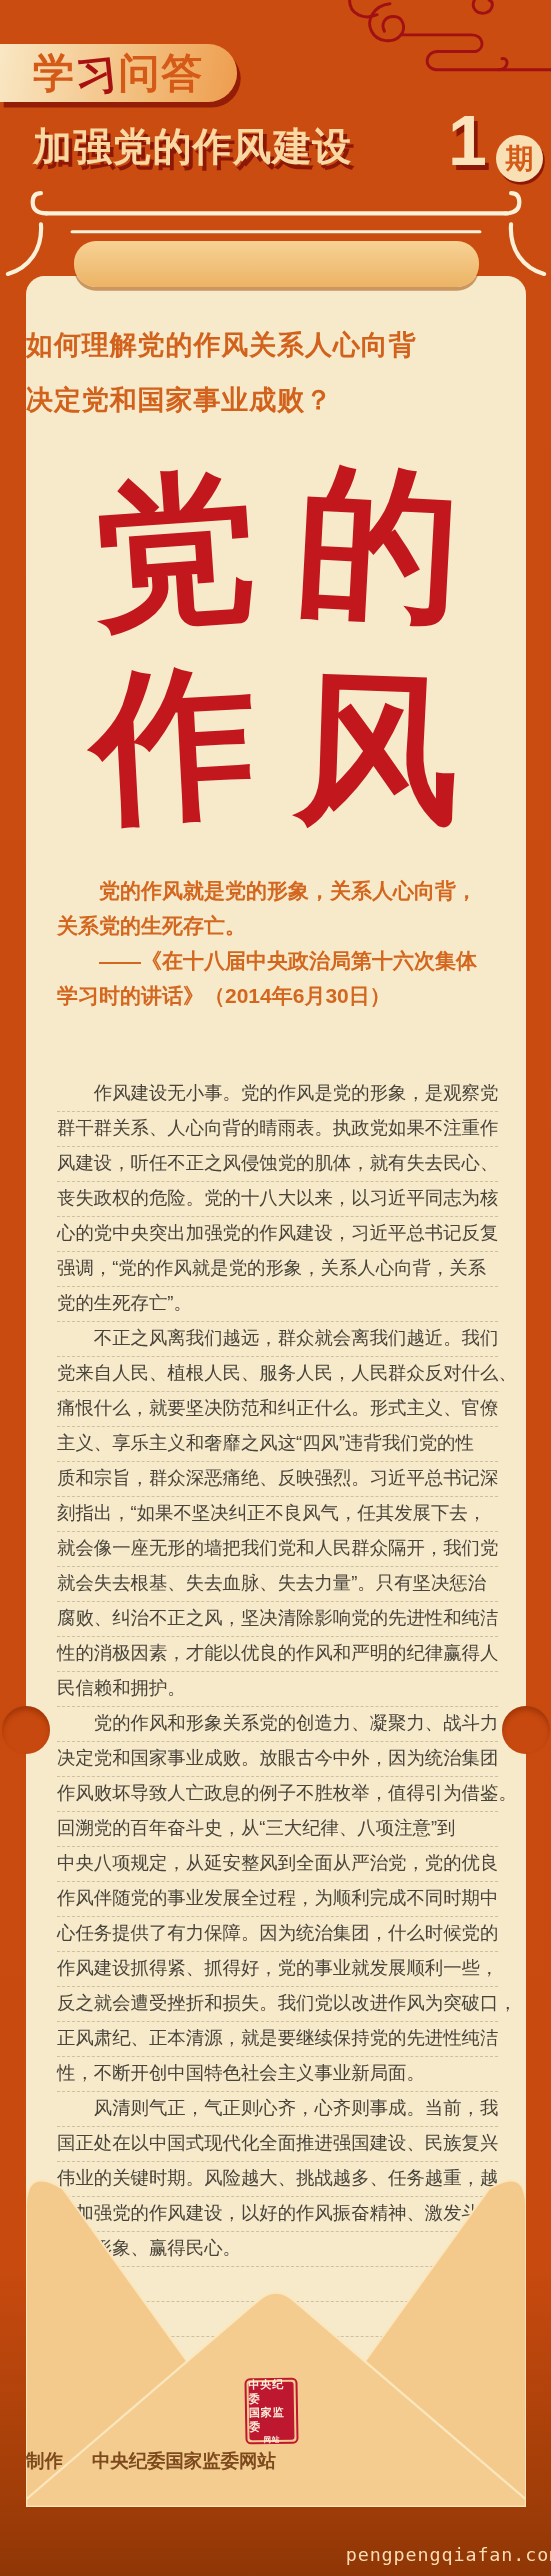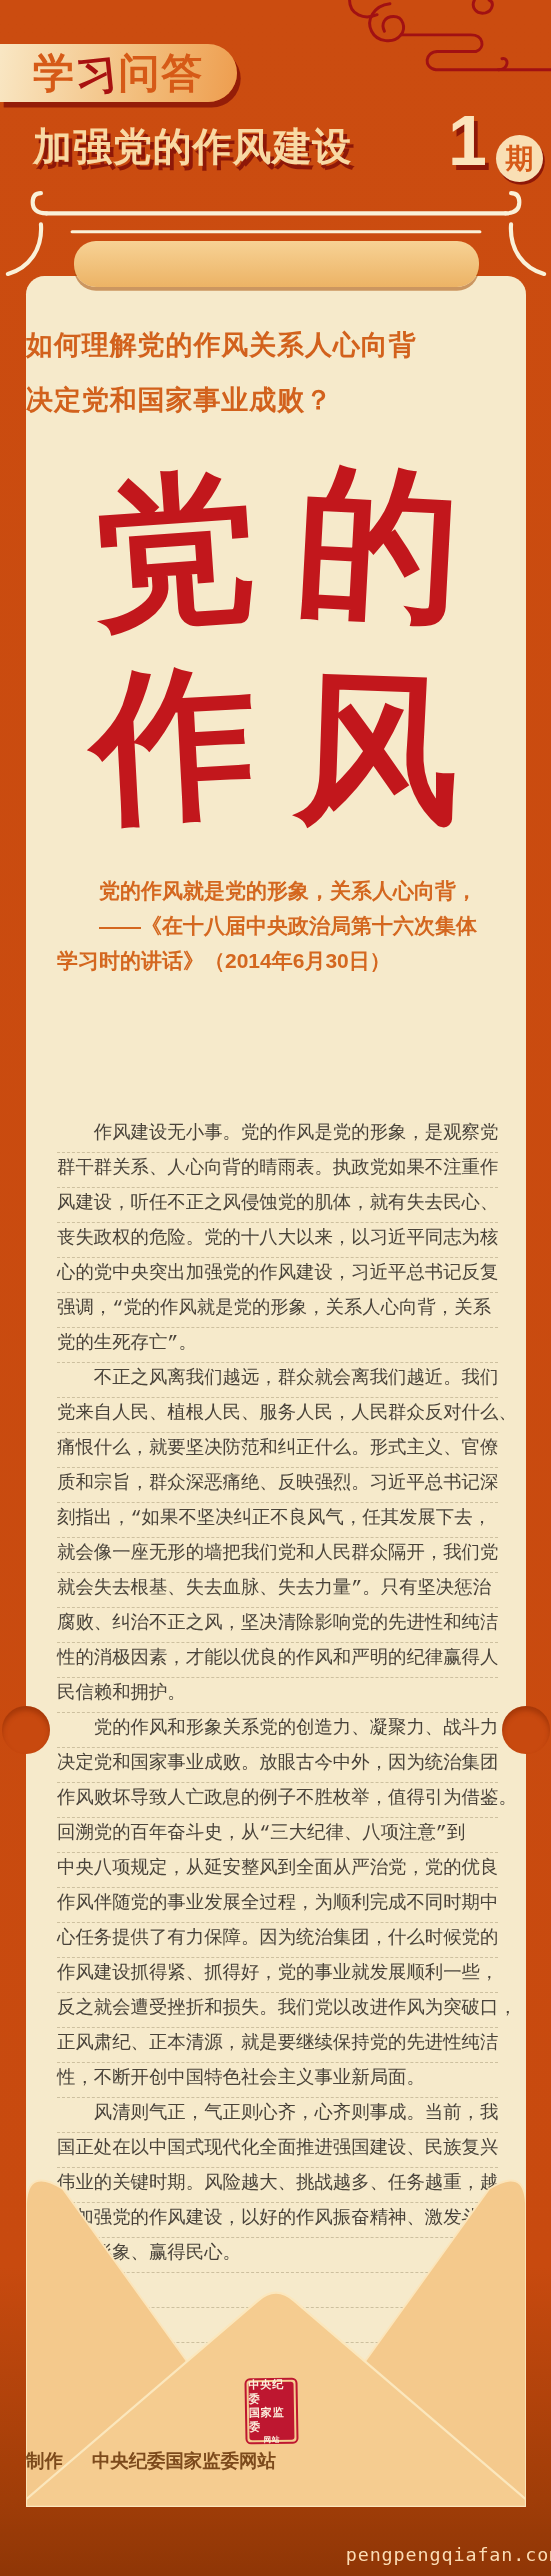--- a/index.html
+++ b/index.html
@@ -58,21 +58,21 @@
   .calli span{
     font-family:"Liberation Serif","DejaVu Serif",serif;
     font-size:164px;line-height:175px;font-weight:900;color:#c2171c;
   }
   .calli span:nth-child(1){transform:rotate(-4deg);}
   .calli span:nth-child(2){transform:rotate(3deg) translateY(-7.4px);}
   .calli span:nth-child(3){transform:rotate(-3deg);}
   .calli span:nth-child(4){transform:rotate(2deg) translateY(5.5px);}
   .quote{position:absolute;top:597px;left:31px;width:441px;}
   .qline{height:35px;line-height:35px;font-size:21px;font-weight:bold;color:#d4671f;white-space:nowrap;}
-  .body-text{position:absolute;top:842px;left:31px;width:441px;font-family:Liberation Mono, monospace;}
+  .body-text{position:absolute;top:801px;left:31px;width:441px;}
   .bline{
     height:35px;line-height:31px;font-size:18.4px;color:#49433a;
     border-bottom:1.8px dashed #cdc09f;box-sizing:border-box;white-space:nowrap;
   }
   
   .notch{
     position:absolute;top:1706px;width:48px;height:48px;border-radius:50%;z-index:3;
     background:#c8490f;box-shadow:inset 0 4.6px 5.5px rgba(125,35,0,0.45);
   }
   .notch.left{left:1.8px;}
@@ -147,38 +147,40 @@
 
     <div class="calli">
       <span>党</span>
       <span>的</span>
       <span>作</span>
       <span>风</span>
     </div>
 
     <div class="quote">
         <div class="qline">　　党的作风就是党的形象，关系人心向背，</div>
+        <div class="qline">关系党的生死存亡。</div>
         <div class="qline">　　——《在十八届中央政治局第十六次集体</div>
         <div class="qline">学习时的讲话》（2014年6月30日）</div>
       </div>
 
     <div class="body-text">
       <div>
           <div class="bline">　　作风建设无小事。党的作风是党的形象，是观察党</div>
           <div class="bline">群干群关系、人心向背的晴雨表。执政党如果不注重作</div>
           <div class="bline">风建设，听任不正之风侵蚀党的肌体，就有失去民心、</div>
           <div class="bline">丧失政权的危险。党的十八大以来，以习近平同志为核</div>
           <div class="bline">心的党中央突出加强党的作风建设，习近平总书记反复</div>
           <div class="bline">强调，“党的作风就是党的形象，关系人心向背，关系</div>
           <div class="bline">党的生死存亡”。</div>
         </div>
       <div>
           <div class="bline">　　不正之风离我们越远，群众就会离我们越近。我们</div>
           <div class="bline">党来自人民、植根人民、服务人民，人民群众反对什么、</div>
           <div class="bline">痛恨什么，就要坚决防范和纠正什么。形式主义、官僚</div>
+          <div class="bline">主义、享乐主义和奢靡之风这“四风”违背我们党的性</div>
           <div class="bline">质和宗旨，群众深恶痛绝、反映强烈。习近平总书记深</div>
           <div class="bline">刻指出，“如果不坚决纠正不良风气，任其发展下去，</div>
           <div class="bline">就会像一座无形的墙把我们党和人民群众隔开，我们党</div>
           <div class="bline">就会失去根基、失去血脉、失去力量”。只有坚决惩治</div>
           <div class="bline">腐败、纠治不正之风，坚决清除影响党的先进性和纯洁</div>
           <div class="bline">性的消极因素，才能以优良的作风和严明的纪律赢得人</div>
           <div class="bline">民信赖和拥护。</div>
         </div>
       <div>
           <div class="bline">　　党的作风和形象关系党的创造力、凝聚力、战斗力，</div>

